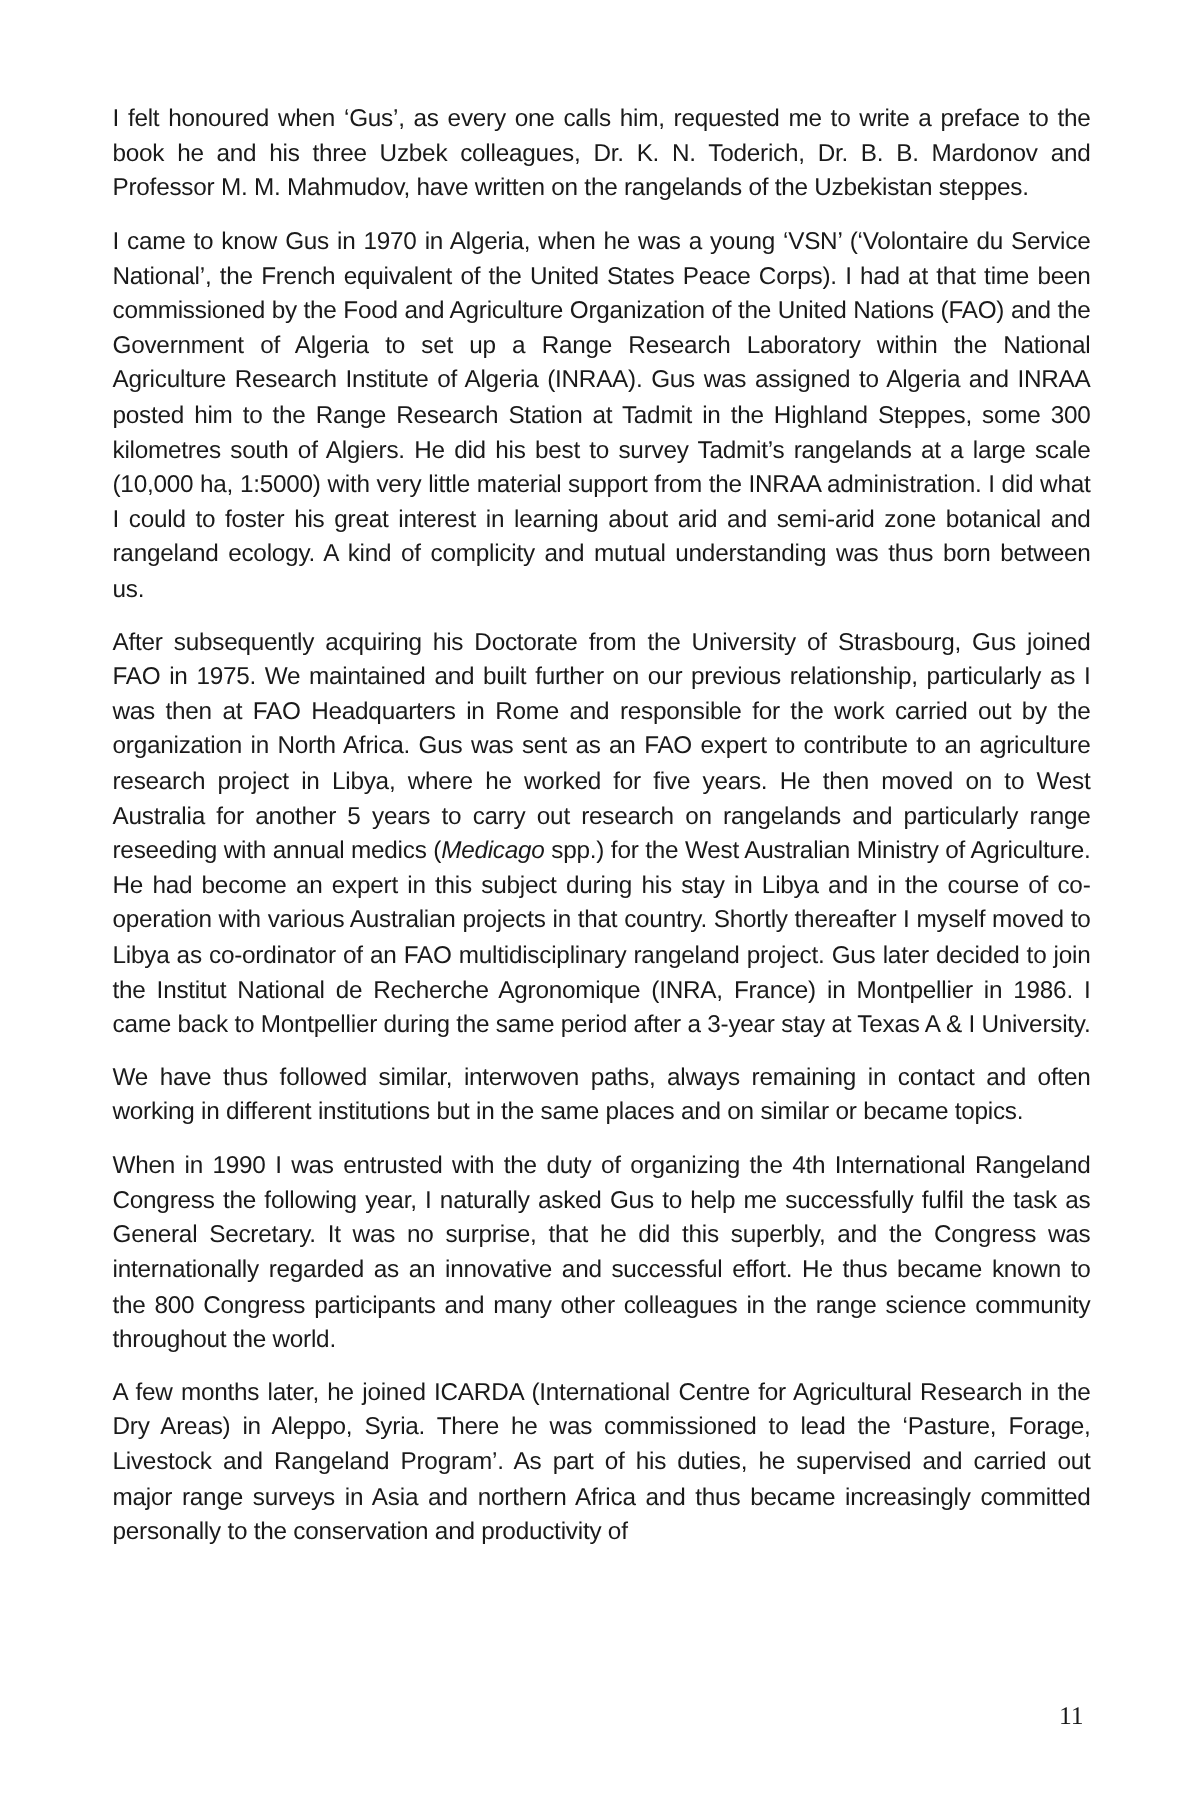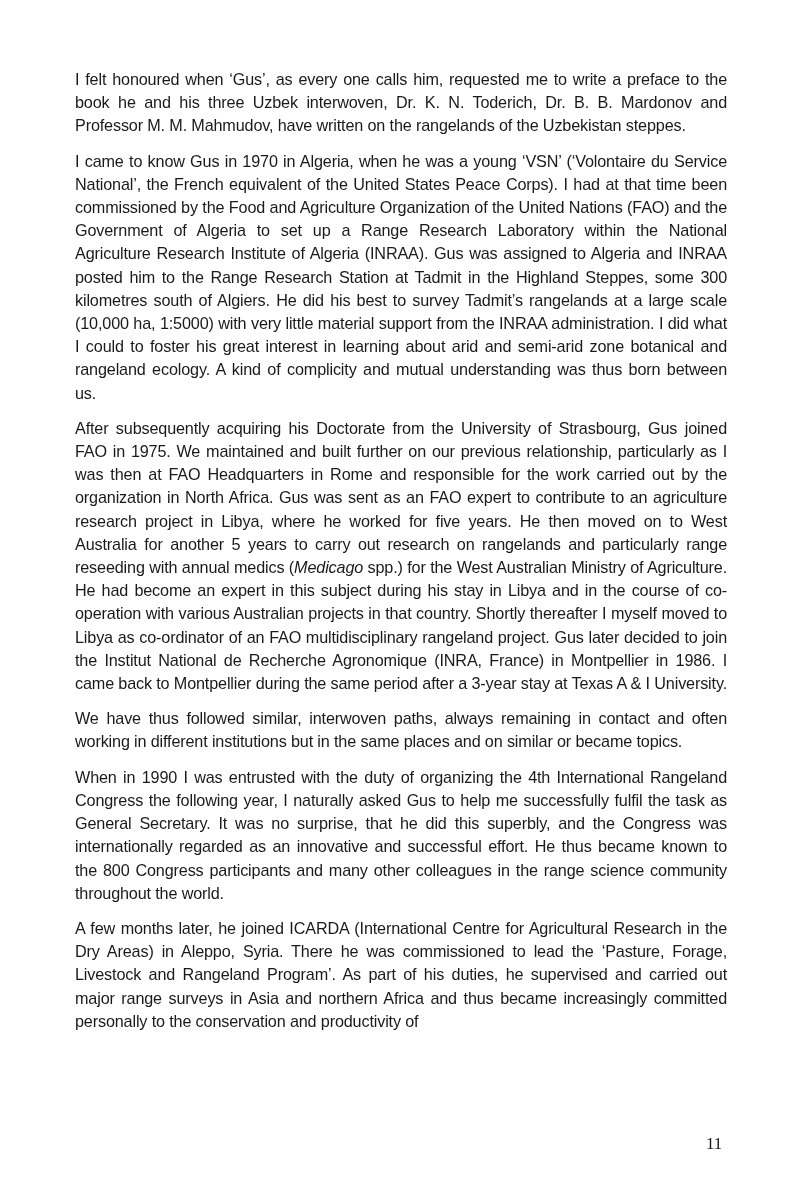--- a/index.html
+++ b/index.html
@@ -46,21 +46,21 @@
       font-family: "Liberation Serif", serif;
       font-size: 17px;
       color: #1a1a1a;
     }
   </style>
 </head>
 <body>
 
 <div class="page">
 
-  <p class="para">I felt honoured when ‘Gus’, as every one calls him, requested me to write a preface to the book he and his three Uzbek interwoven, Dr. K. N. Toderich, Dr. B. B. Mardonov and Professor M. M. Mahmudov, have written on the rangelands of the Uzbekistan steppes.</p>
+  <p class="para">I felt honoured when ‘Gus’, as every one calls him, requested me to write a preface to the book he and his three Uzbek colleagues, Dr. K. N. Toderich, Dr. B. B. Mardonov and Professor M. M. Mahmudov, have written on the rangelands of the Uzbekistan steppes.</p>
   <p class="para">I came to know Gus in 1970 in Algeria, when he was a young ‘VSN’ (‘Volontaire du Service National’, the French equivalent of the United States Peace Corps). I had at that time been commissioned by the Food and Agriculture Organization of the United Nations (FAO) and the Government of Algeria to set up a Range Research Laboratory within the National Agriculture Research Institute of Algeria (INRAA). Gus was assigned to Algeria and INRAA posted him to the Range Research Station at Tadmit in the Highland Steppes, some 300 kilometres south of Algiers. He did his best to survey Tadmit’s rangelands at a large scale (10,000 ha, 1:5000) with very little material support from the INRAA administration. I did what I could to foster his great interest in learning about arid and semi-arid zone botanical and rangeland ecology. A kind of complicity and mutual understanding was thus born between us.</p>
   <p class="para"><span>After subsequently acquiring his Doctorate from the University of Strasbourg, Gus joined FAO in 1975. We maintained and built further on our previous relationship, particularly as I was then at FAO Headquarters in Rome and responsible for the work carried out by the organization in North Africa. Gus was sent as an FAO expert to contribute to an agriculture research project in Libya, where he worked for five years. He then moved on to West Australia for another 5 years to carry out research on rangelands and particularly range reseeding with annual medics (</span><i>Medicago</i><span> spp.) for the West Australian Ministry of Agriculture. He had become an expert in this subject during his stay in Libya and in the course of co-operation with various Australian projects in that country. Shortly thereafter I myself moved to Libya as co-ordinator of an FAO multidisciplinary rangeland project. Gus later decided to join the Institut National de Recherche Agronomique (INRA, France) in Montpellier in 1986. I came back to Montpellier during the same period after a 3-year stay at Texas A &amp; I University.</span></p>
   <p class="para">We have thus followed similar, interwoven paths, always remaining in contact and often working in different institutions but in the same places and on similar or became topics.</p>
   <p class="para">When in 1990 I was entrusted with the duty of organizing the 4th International Rangeland Congress the following year, I naturally asked Gus to help me successfully fulfil the task as General Secretary. It was no surprise, that he did this superbly, and the Congress was internationally regarded as an innovative and successful effort. He thus became known to the 800 Congress participants and many other colleagues in the range science community throughout the world.</p>
   <p class="para">A few months later, he joined ICARDA (International Centre for Agricultural Research in the Dry Areas) in Aleppo, Syria. There he was commissioned to lead the ‘Pasture, Forage, Livestock and Rangeland Program’. As part of his duties, he supervised and carried out major range surveys in Asia and northern Africa and thus became increasingly committed personally to the conservation and productivity of</p>
 </div>
 
 <div class="page-number">11</div>
 
 </body></html>

